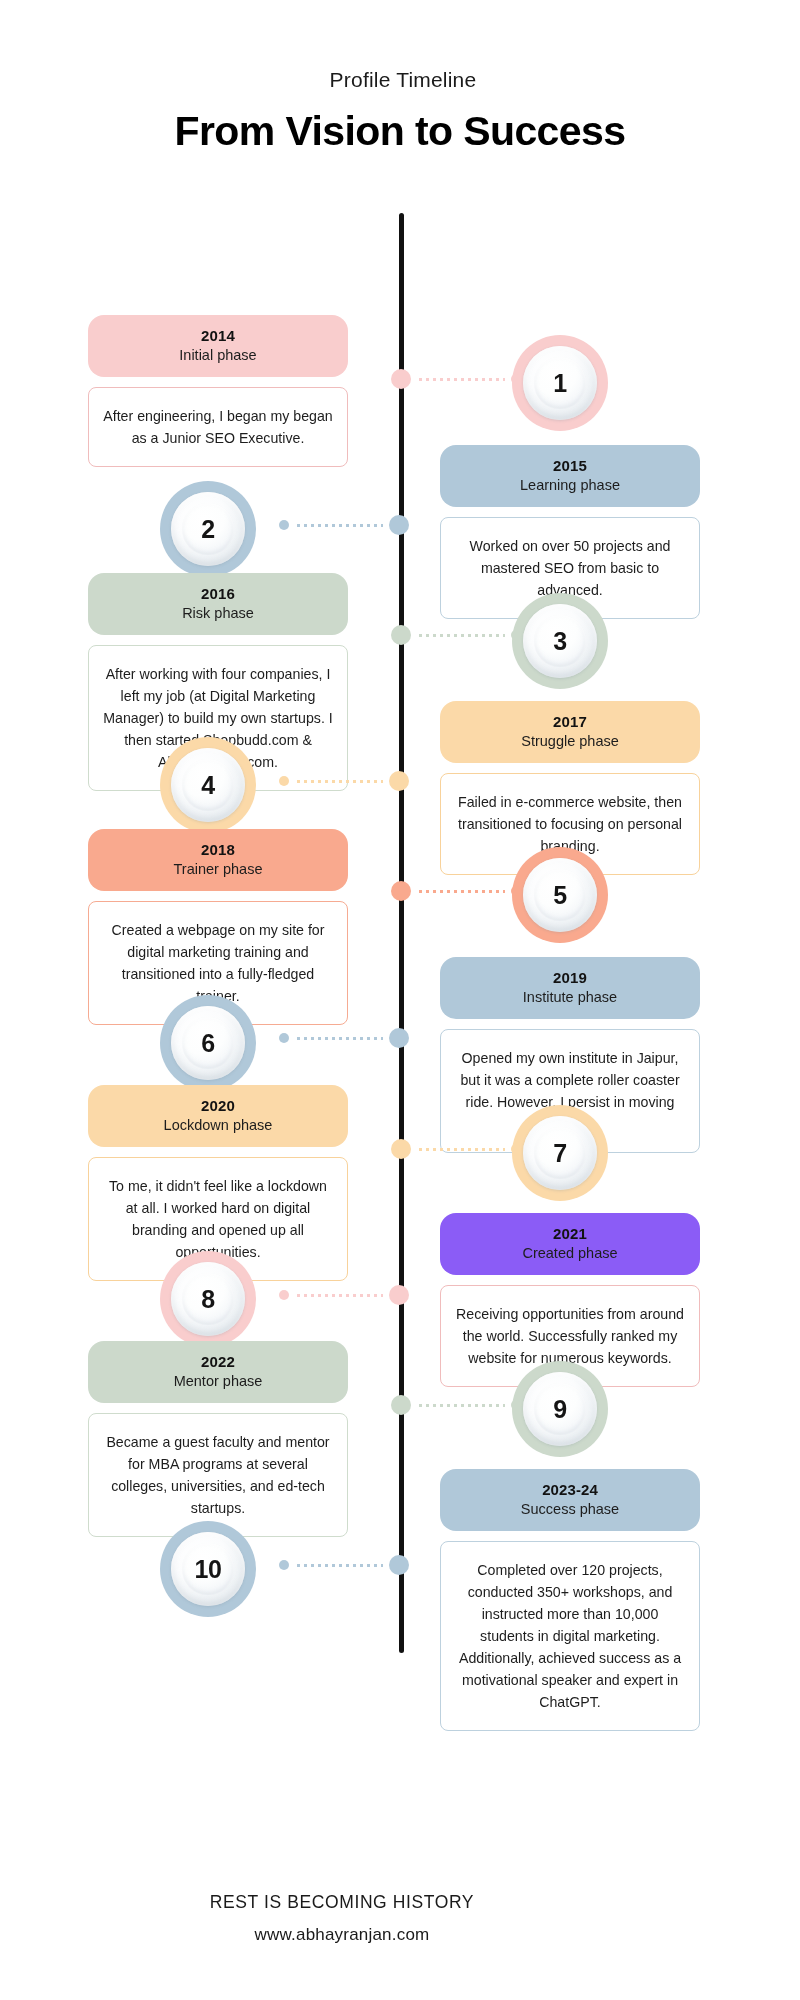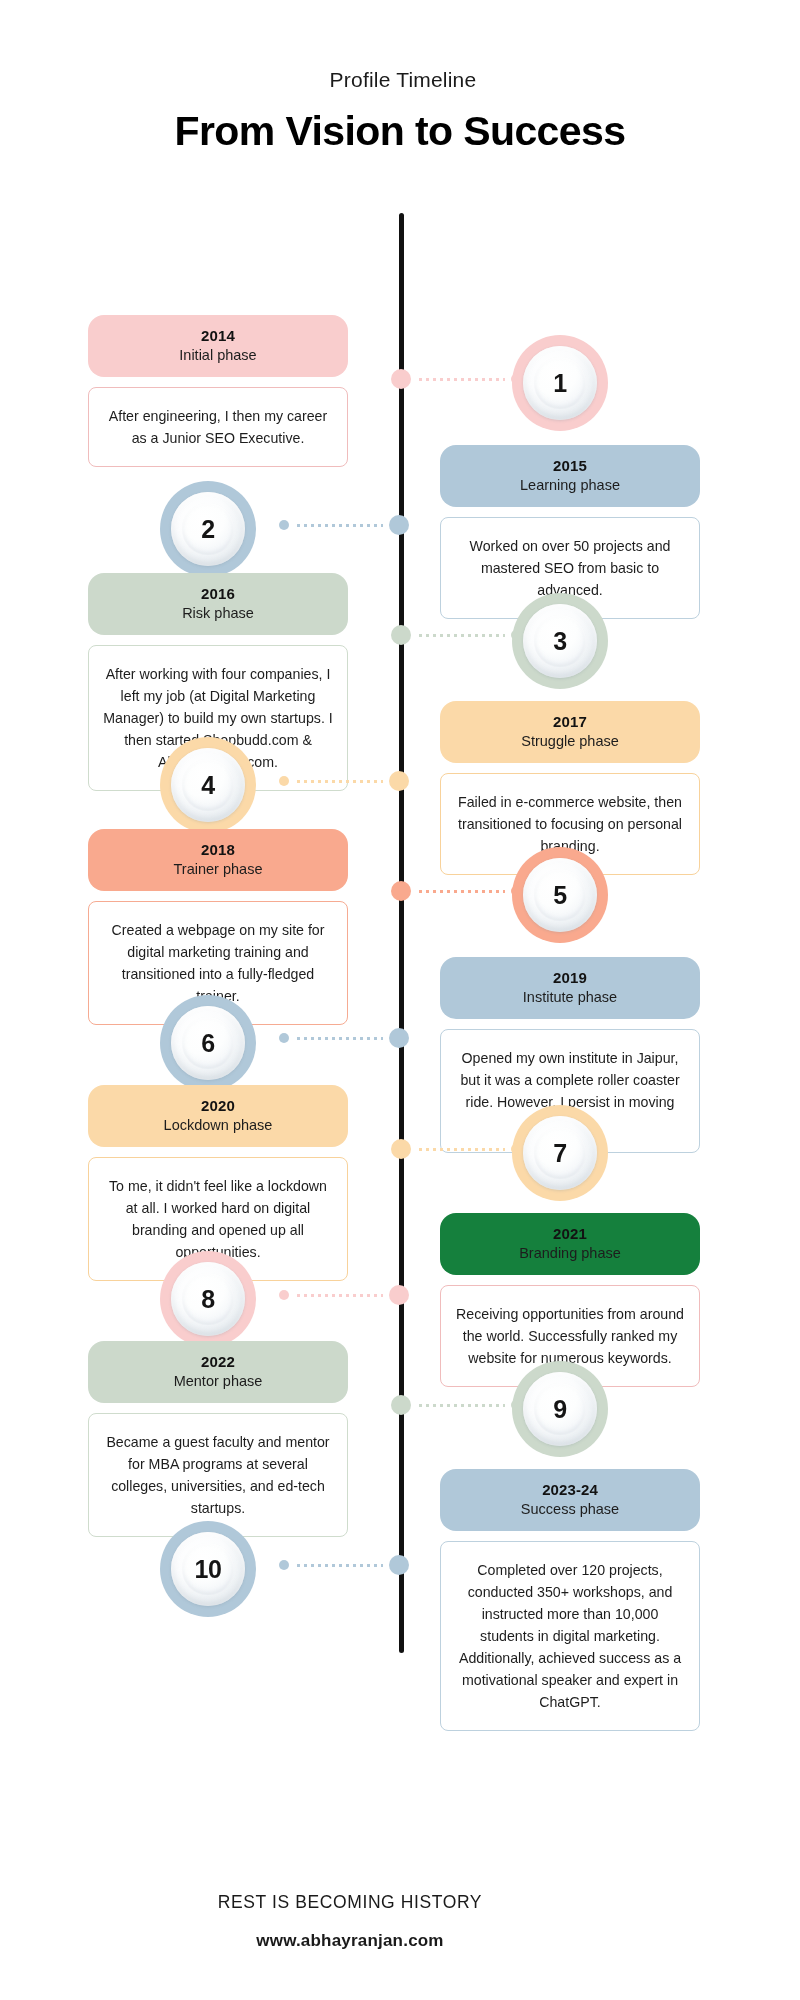--- a/index.html
+++ b/index.html
@@ -173,56 +173,56 @@
   }
   .cdot-small {
     width: 10px; height: 10px;
     border-radius: 50%;
     flex: 0 0 10px;
   }
 
   
   .footer {
     position: absolute;
-    left: 16px;
+    left: 8px;
     width: 668px;
     text-align: center;
   }
   .footer .tagline {
     font-size: 17.5px;
     font-weight: 400;
     color: #1a1a1a;
     letter-spacing: 0.6px;
   }
   .footer .site {
     font-size: 17px;
-    font-weight: 700;
+    font-weight: 400;
     color: #1a1a1a;
-    margin-top: 18px;
+    margin-top: 12px;
     letter-spacing: 0.2px;
   }
 </style>
 </head>
 <body>
 
 <div class="header">
   <div class="eyebrow">Profile Timeline</div>
   <div class="headline">From Vision to Success</div>
 </div>
 
 <div class="timeline">
   <div class="spine" style="top: 28px; height: 1440px;"></div>
   <div id="rows">
       <div class="row" style="top: 130px;">
         <div class="side left">
           <div class="chip" style="background: rgb(249, 205, 205);">
             <span class="year">2014</span>
             <span class="phase">Initial phase</span>
           </div>
-          <div class="card" style="border-color: rgb(240, 188, 188);">After engineering, I then my career as a Junior SEO Executive.</div>
+          <div class="card" style="border-color: rgb(240, 188, 188);">After engineering, I began my began as a Junior SEO Executive.</div>
         </div>
         <div class="badge right" style="top: 20px;">
           <div class="ring" style="background: rgb(249, 205, 205);"></div>
           <div class="disc"></div>
           <div class="disc2"></div>
           <div class="num">1</div>
         </div>
         <div class="connector toright" style="top: 54px; color: rgb(249, 205, 205);">
           <div class="cdot-big" style="background: rgb(249, 205, 205);"></div>
           <div class="cline"></div>
@@ -344,23 +344,23 @@
           <div class="num">7</div>
         </div>
         <div class="connector toright" style="top: 54px; color: rgb(251, 217, 168);">
           <div class="cdot-big" style="background: rgb(251, 217, 168);"></div>
           <div class="cline"></div>
           <div class="cdot-small" style="background: rgb(251, 217, 168);"></div>
         </div>
       </div>
       <div class="row" style="top: 1028px;">
         <div class="side right">
-          <div class="chip" style="background: #15803d;">
+          <div class="chip" style="background: #8b5cf6;">
             <span class="year">2021</span>
-            <span class="phase">Branding phase</span>
+            <span class="phase">Created phase</span>
           </div>
           <div class="card" style="border-color: rgb(240, 188, 188);">Receiving opportunities from around the world. Successfully ranked my website for numerous keywords.</div>
         </div>
         <div class="badge left" style="top: 38px;">
           <div class="ring" style="background: rgb(249, 205, 205);"></div>
           <div class="disc"></div>
           <div class="disc2"></div>
           <div class="num">8</div>
         </div>
         <div class="connector toleft" style="top: 72px; color: rgb(249, 205, 205);">

